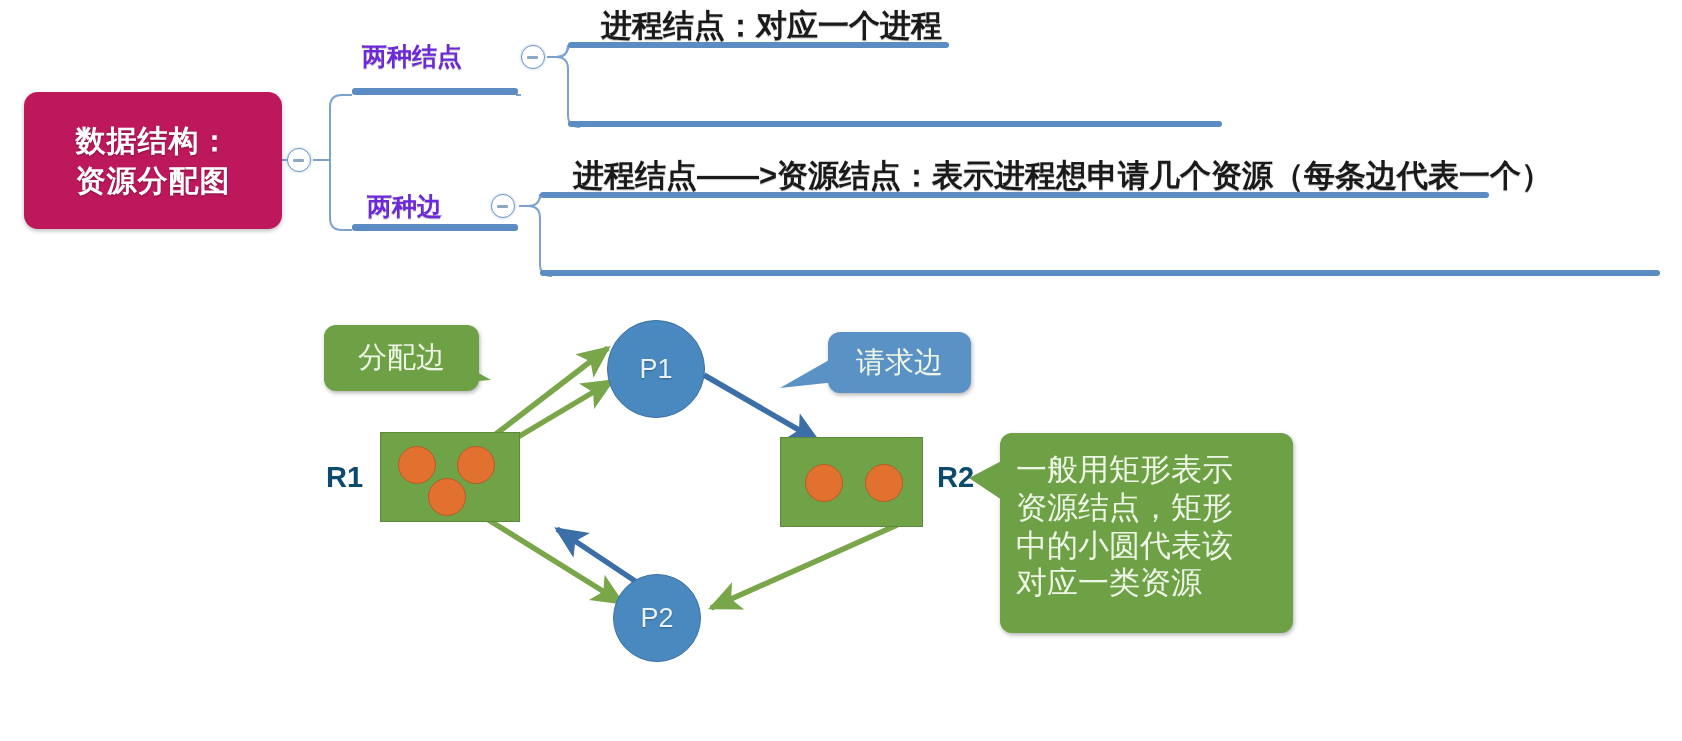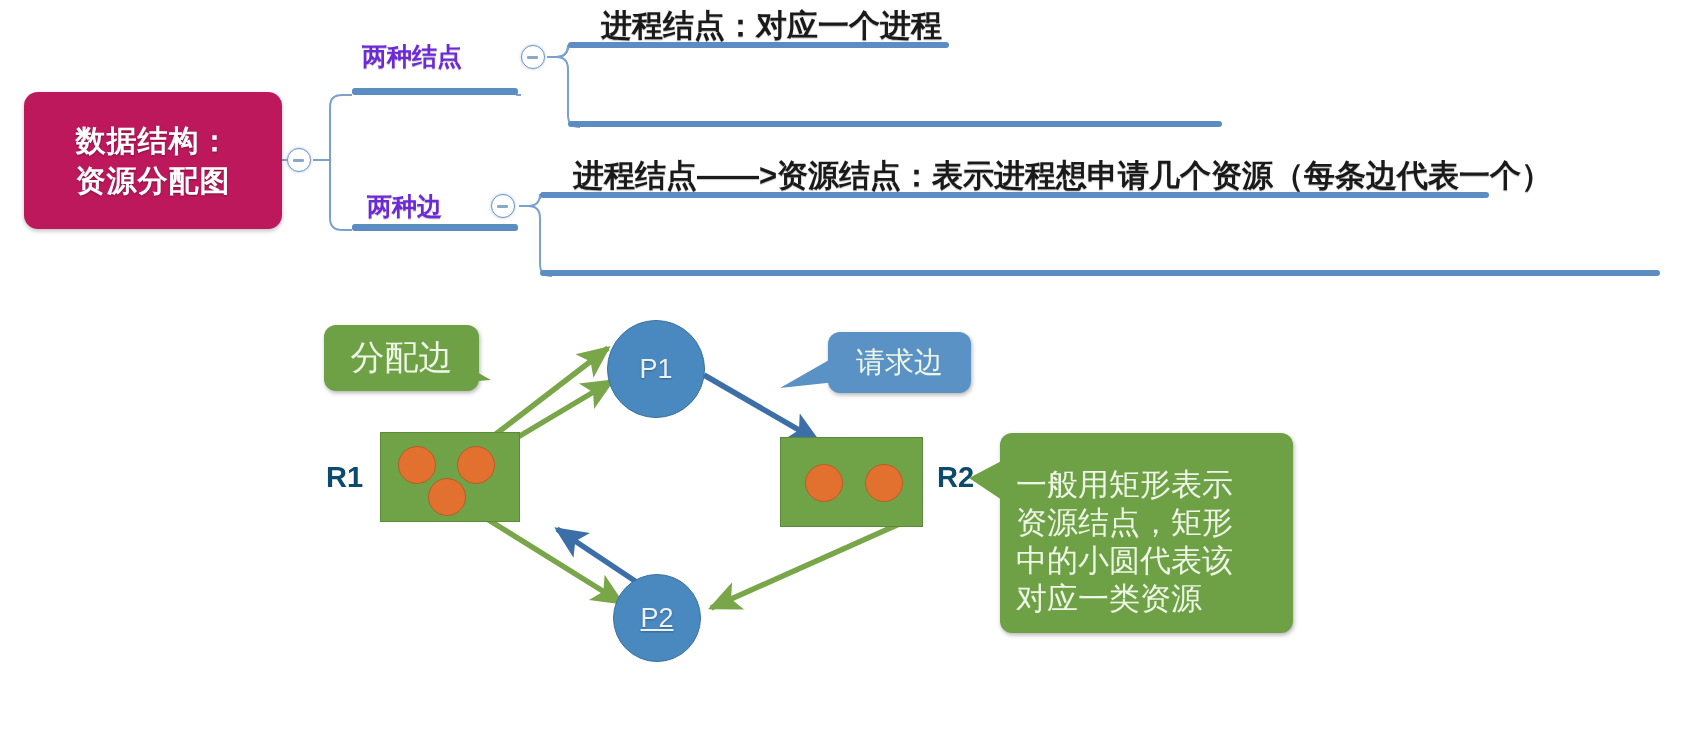--- a/index.html
+++ b/index.html
@@ -221,37 +221,37 @@
   </div>
   <div class="node-tag" style="left:326px; top:461px;">R1</div>
 
   <div class="res-rect" style="left:780px; top:437px; width:143px; height:90px;">
     <div class="res-dot" style="left:24px; top:26px; width:38px; height:38px;"></div>
     <div class="res-dot" style="left:84px; top:26px; width:38px; height:38px;"></div>
   </div>
   <div class="node-tag" style="left:937px; top:461px;">R2</div>
 
   <div class="proc-circle" style="left:607px; top:320px; width:98px; height:98px;">P1</div>
-  <div class="proc-circle" style="left:613px; top:574px; width:88px; height:88px;text-decoration:underline;">P2</div>
+  <div class="proc-circle" style="left:613px; top:574px; width:88px; height:88px;">P2</div>
 
   <div class="callout callout-green" style="left:324px; top:325px; width:155px; height:66px;">
-    <div class="callout-text" style="font-size:34px; text-align:center;">分配边</div>
+    <div class="callout-text" style="font-size:29px; text-align:center;">分配边</div>
   </div>
   <svg class="tail" style="left:455px; top:360px; width:70px; height:55px;" viewBox="0 0 70 55">
     <path d="M0,0 L36,20 L10,22 Z" fill="#6ea045"></path>
   </svg>
 
   <div class="callout callout-blue" style="left:828px; top:332px; width:143px; height:61px;">
     <div class="callout-text" style="font-size:29px; text-align:center;">请求边</div>
   </div>
   <svg class="tail" style="left:778px; top:352px; width:70px; height:50px;" viewBox="0 0 70 50">
     <path d="M58,4 L2,36 L58,30 Z" fill="#5b92c6"></path>
   </svg>
 
-  <div class="callout callout-green" style="left:1000px; top:433px; width:293px; height:200px; align-items:center;">
+  <div class="callout callout-green" style="left:1000px; top:433px; width:293px; height:200px; align-items:flex-start;">
     <div class="callout-text" style="font-size:31px; padding-top:18px;">
       <div>一般用矩形表示</div>
       <div>资源结点，矩形</div>
       <div>中的小圆代表该</div>
       <div>对应一类资源</div>
     </div>
   </div>
   <svg class="tail" style="left:967px; top:448px; width:46px; height:70px;" viewBox="0 0 46 70">
     <path d="M44,8 L2,30 L44,58 Z" fill="#6ea045"></path>
   </svg>

